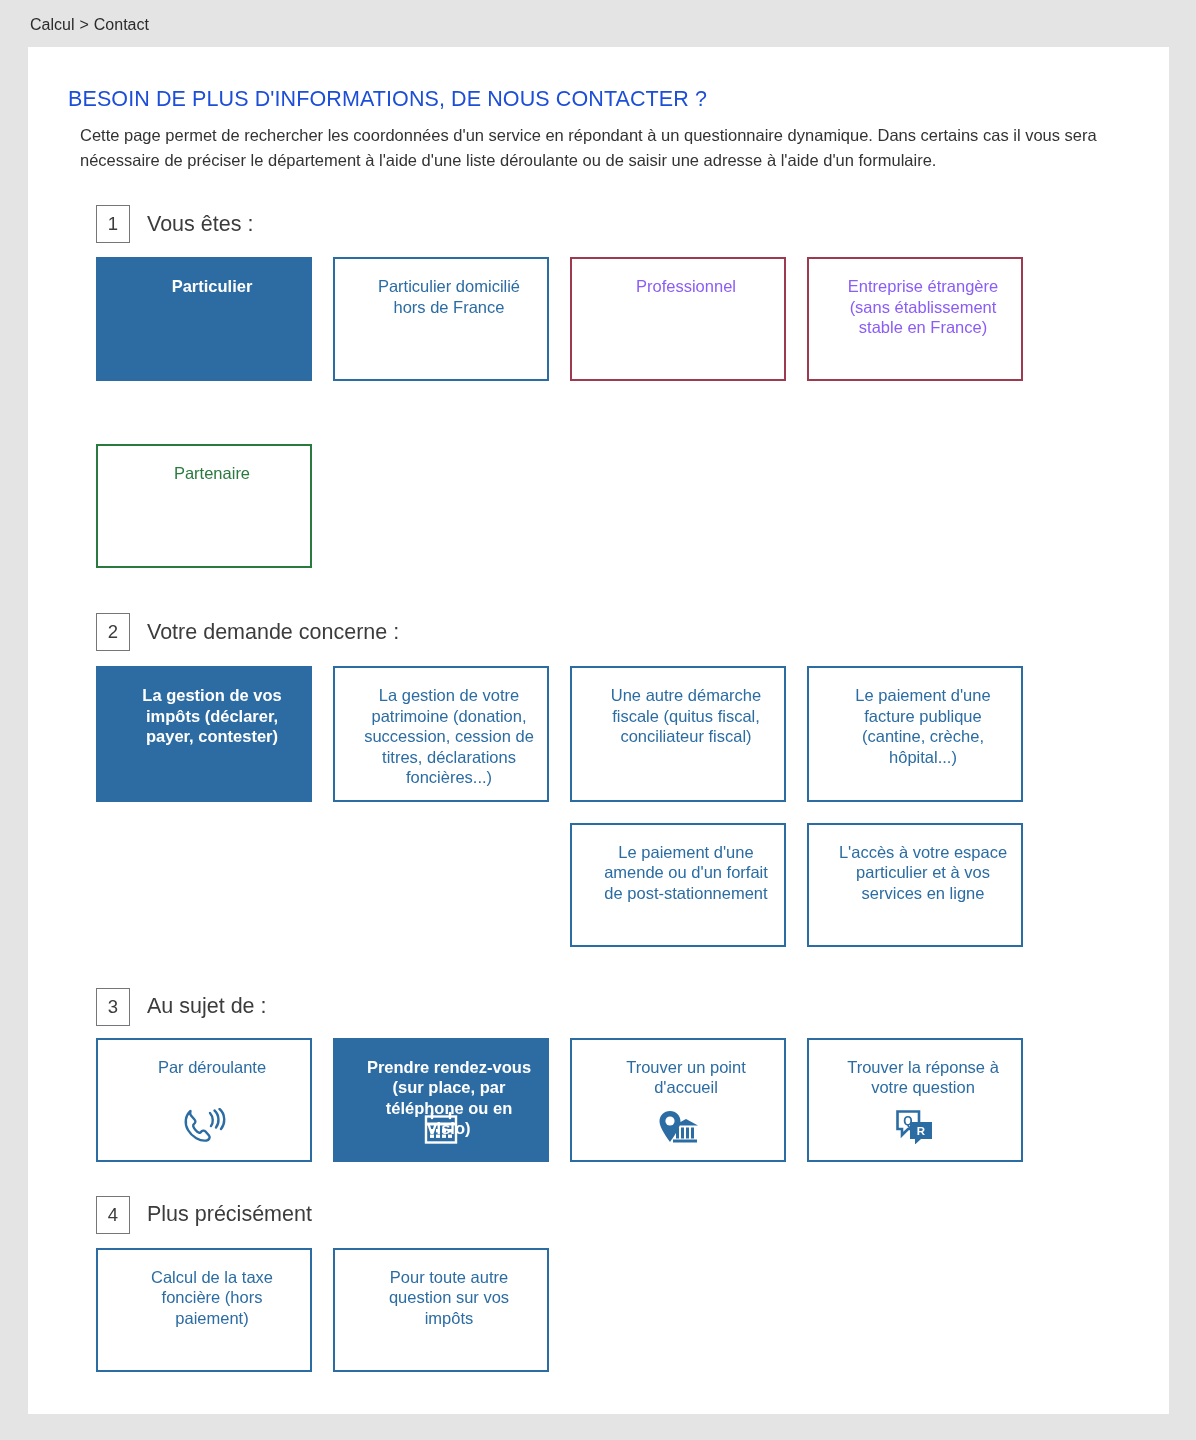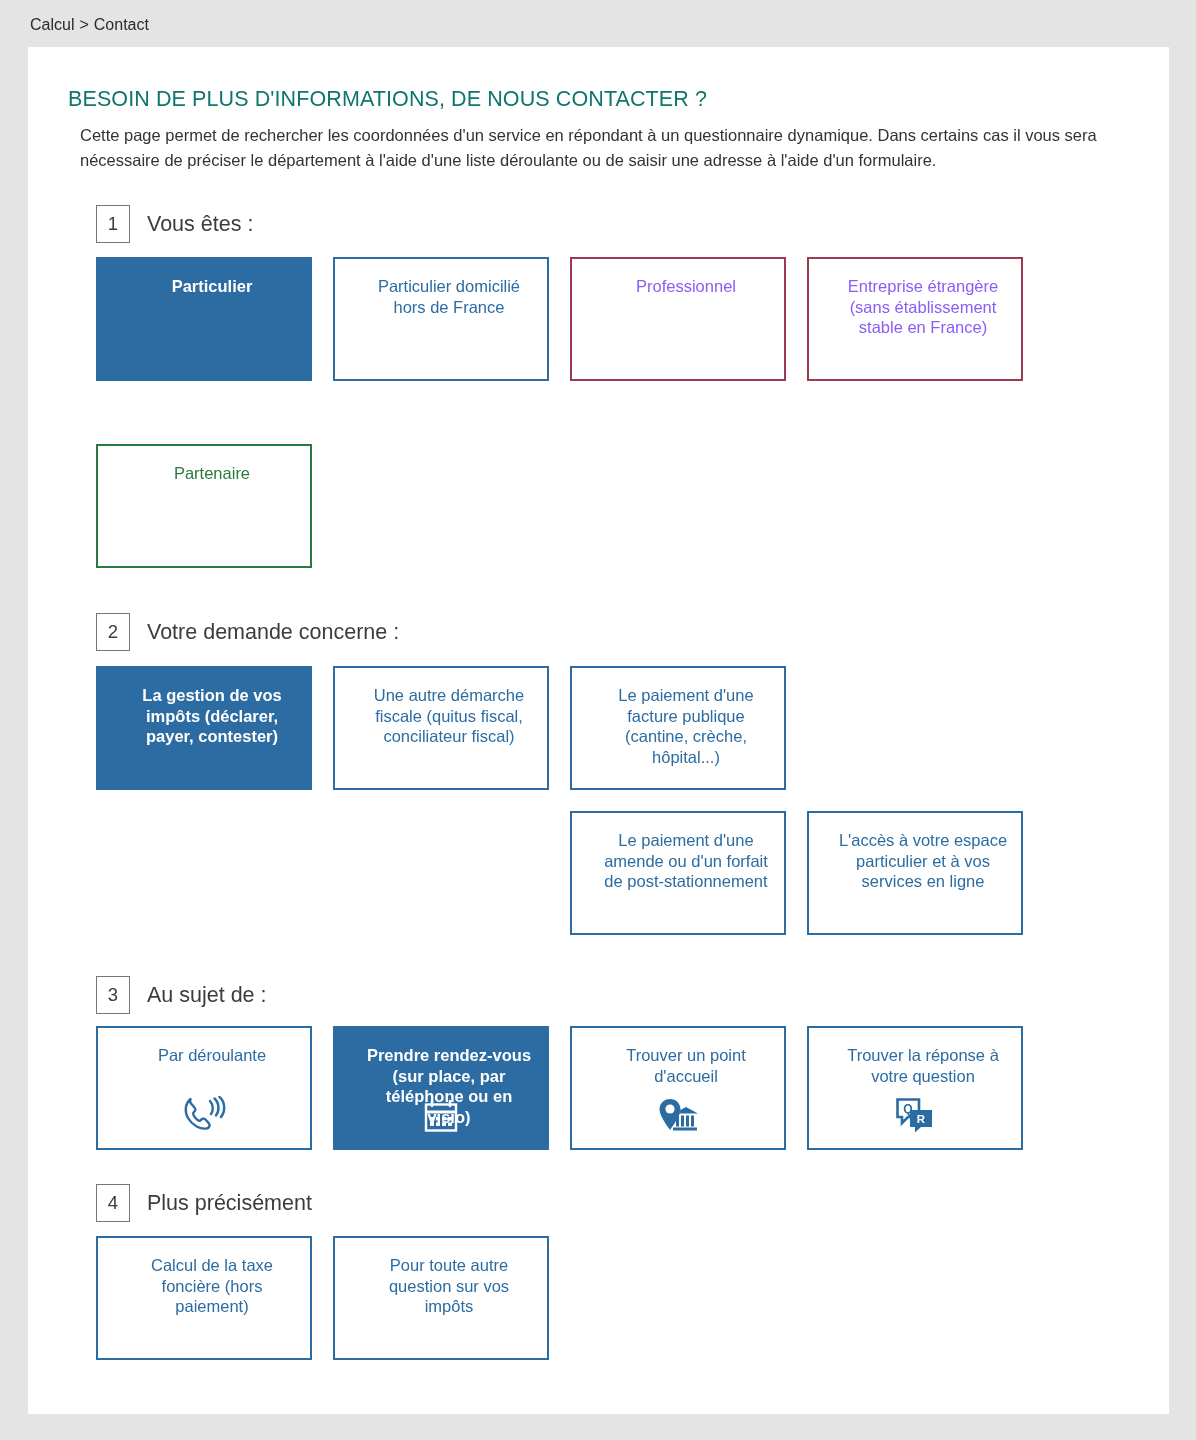--- a/index.html
+++ b/index.html
@@ -38,21 +38,21 @@
     height: 1367px;
     background: #ffffff;
   }
   .panel-inner {
     padding: 38px 40px 0 40px;
   }
   h1.page-title {
     margin: 0;
     font-size: 21.5px;
     font-weight: 400;
-    color: #0f766e;
+    color: #1d4ed8;
     letter-spacing: 0.1px;
     line-height: 28px;
   }
   p.intro {
     margin: 10px 0 0 12px;
     font-size: 16.5px;
     line-height: 25px;
     color: #333333;
     max-width: 1072px;
   }
@@ -192,20 +192,23 @@
         </div>
       </div>
 
       <div class="step step-2">
         <span class="step-num">2</span>
         <span class="step-label">Votre demande concerne :</span>
       </div>
       <div class="grid g2">
         <div class="opt sel">
           <span class="lbl">La gestion de vos impôts (déclarer, payer, contester)</span>
+        </div>
+        <div class="opt tall">
+          <span class="lbl">La gestion de votre patrimoine (donation, succession, cession de titres, déclarations foncières...)</span>
         </div>
         <div class="opt">
           <span class="lbl">Une autre démarche fiscale (quitus fiscal, conciliateur fiscal)</span>
         </div>
         <div class="opt">
           <span class="lbl">Le paiement d'une facture publique (cantine, crèche, hôpital...)</span>
         </div>
         <div class="opt offset-2">
           <span class="lbl">Le paiement d'une amende ou d'un forfait de post-stationnement</span>
         </div>

